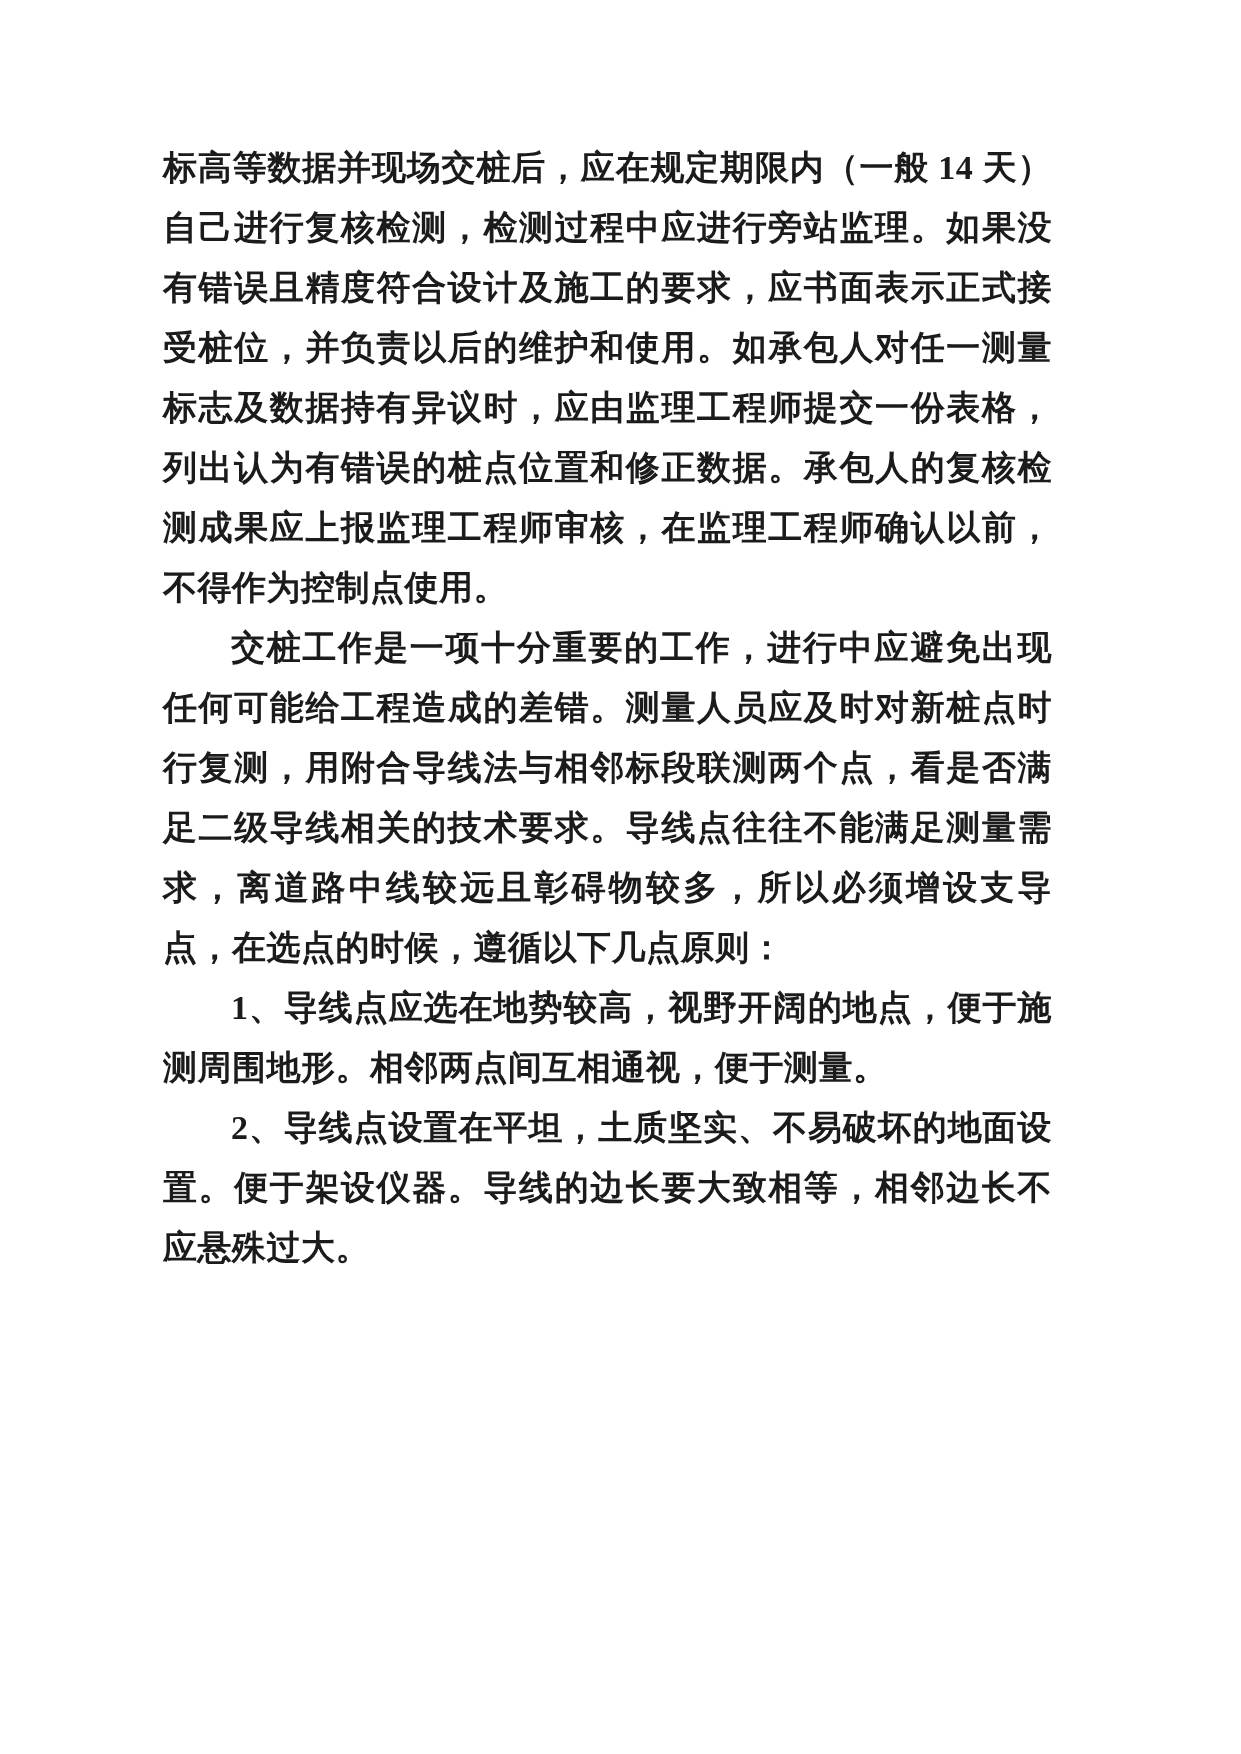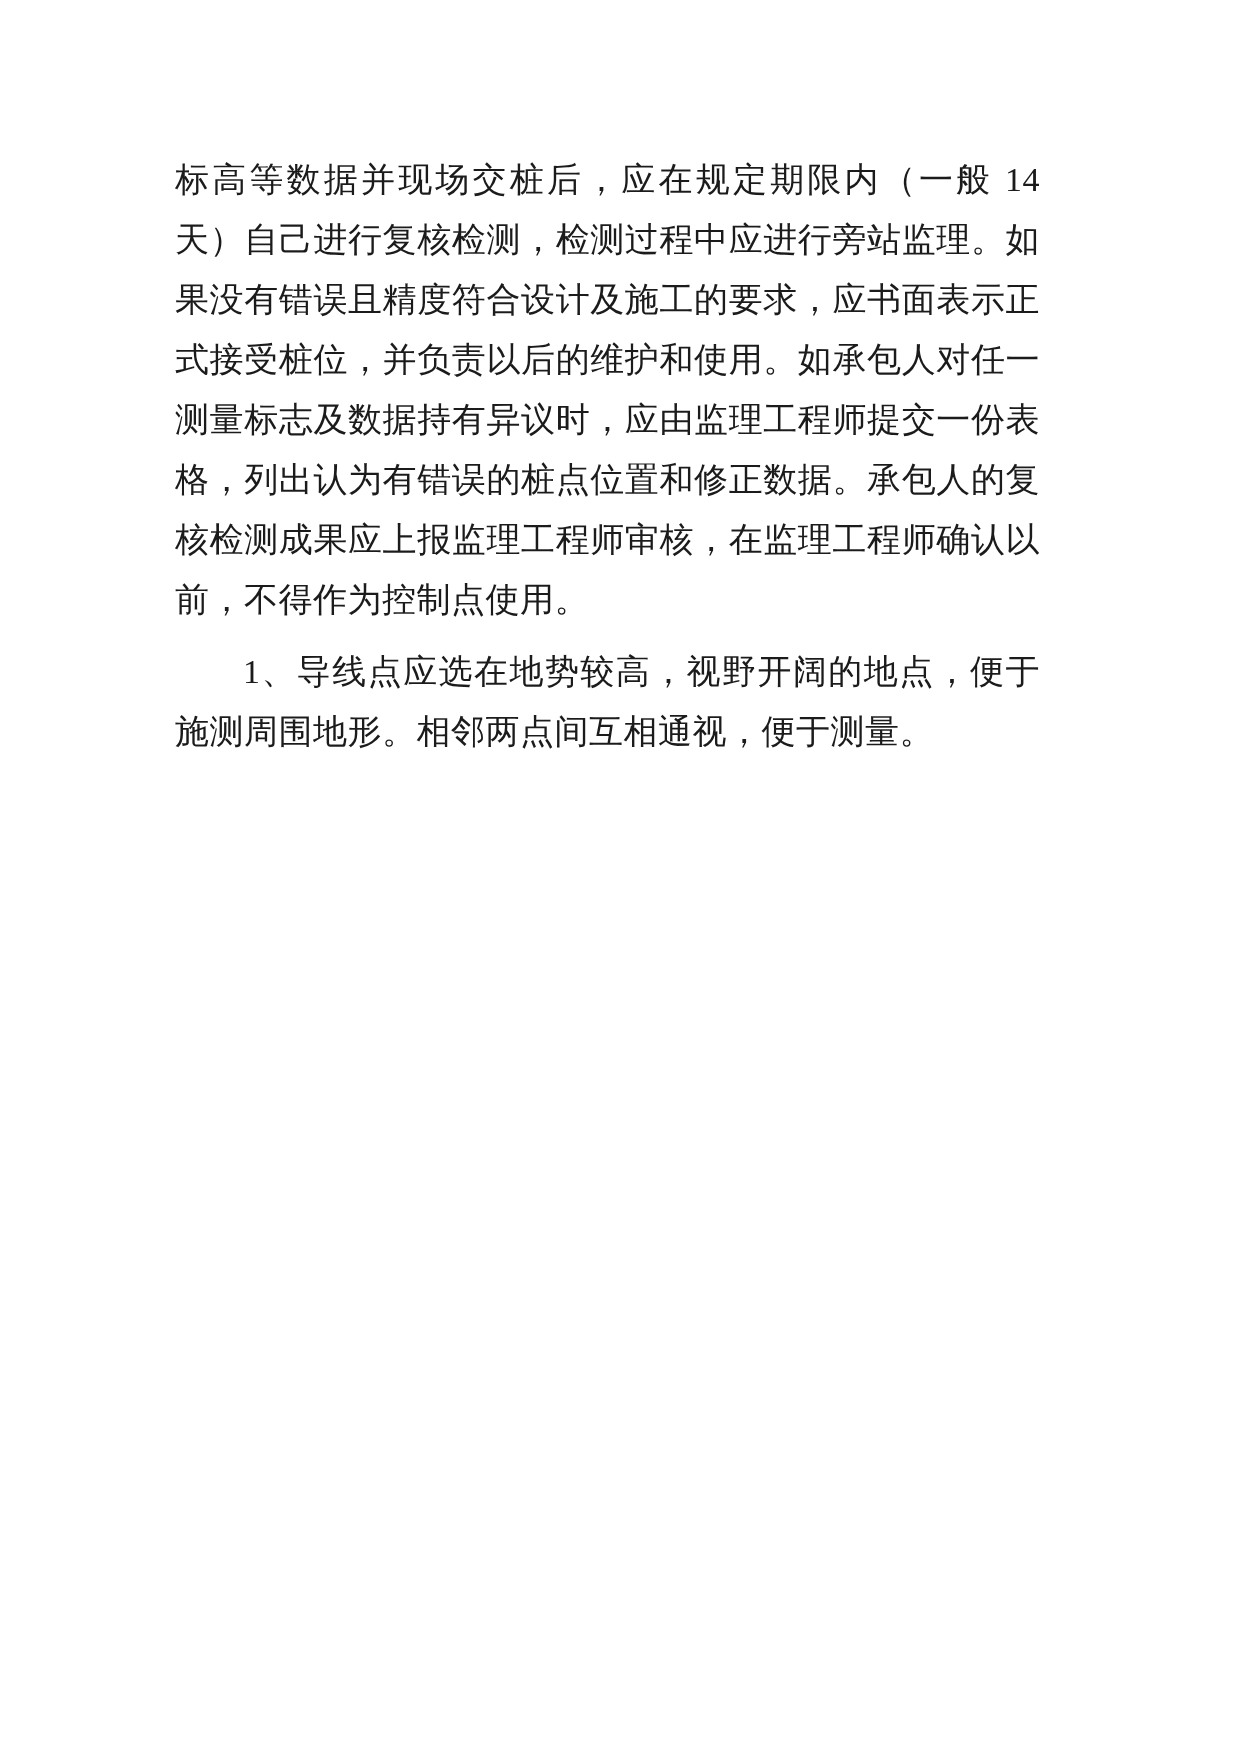--- a/index.html
+++ b/index.html
@@ -18,36 +18,38 @@
     position: absolute;
     top: 0;
     left: 0;
     width: 1241px;
     height: 1754px;
     background: #ffffff;
     box-sizing: border-box;
     padding: 138px 189px 0 163px;
   }
   .doc-body p {
-    margin: 12px;
+    margin: 0;
     padding: 0;
     font-size: 34px;
     line-height: 60px;
     letter-spacing: 0.5px;
     color: #1b1b1b;
-    font-weight: 400;
+    font-weight: 700;
     text-align: justify;
     text-justify: inter-ideograph;
     word-break: break-all;
   }
   .doc-body p.indent {
     text-indent: 2em;
   }
 </style>
 </head>
 <body>
 
 <div class="page">
   <div class="doc-body">
     <p>标高等数据并现场交桩后，应在规定期限内（一般 14 天）自己进行复核检测，检测过程中应进行旁站监理。如果没有错误且精度符合设计及施工的要求，应书面表示正式接受桩位，并负责以后的维护和使用。如承包人对任一测量标志及数据持有异议时，应由监理工程师提交一份表格，列出认为有错误的桩点位置和修正数据。承包人的复核检测成果应上报监理工程师审核，在监理工程师确认以前，不得作为控制点使用。</p>
+    <p class="indent">交桩工作是一项十分重要的工作，进行中应避免出现任何可能给工程造成的差错。测量人员应及时对新桩点时行复测，用附合导线法与相邻标段联测两个点，看是否满足二级导线相关的技术要求。导线点往往不能满足测量需求，离道路中线较远且彰碍物较多，所以必须增设支导点，在选点的时候，遵循以下几点原则：</p>
     <p class="indent">1、导线点应选在地势较高，视野开阔的地点，便于施测周围地形。相邻两点间互相通视，便于测量。</p>
+    <p class="indent">2、导线点设置在平坦，土质坚实、不易破坏的地面设置。便于架设仪器。导线的边长要大致相等，相邻边长不应悬殊过大。</p>
   </div>
 </div>
 
 </body></html>

